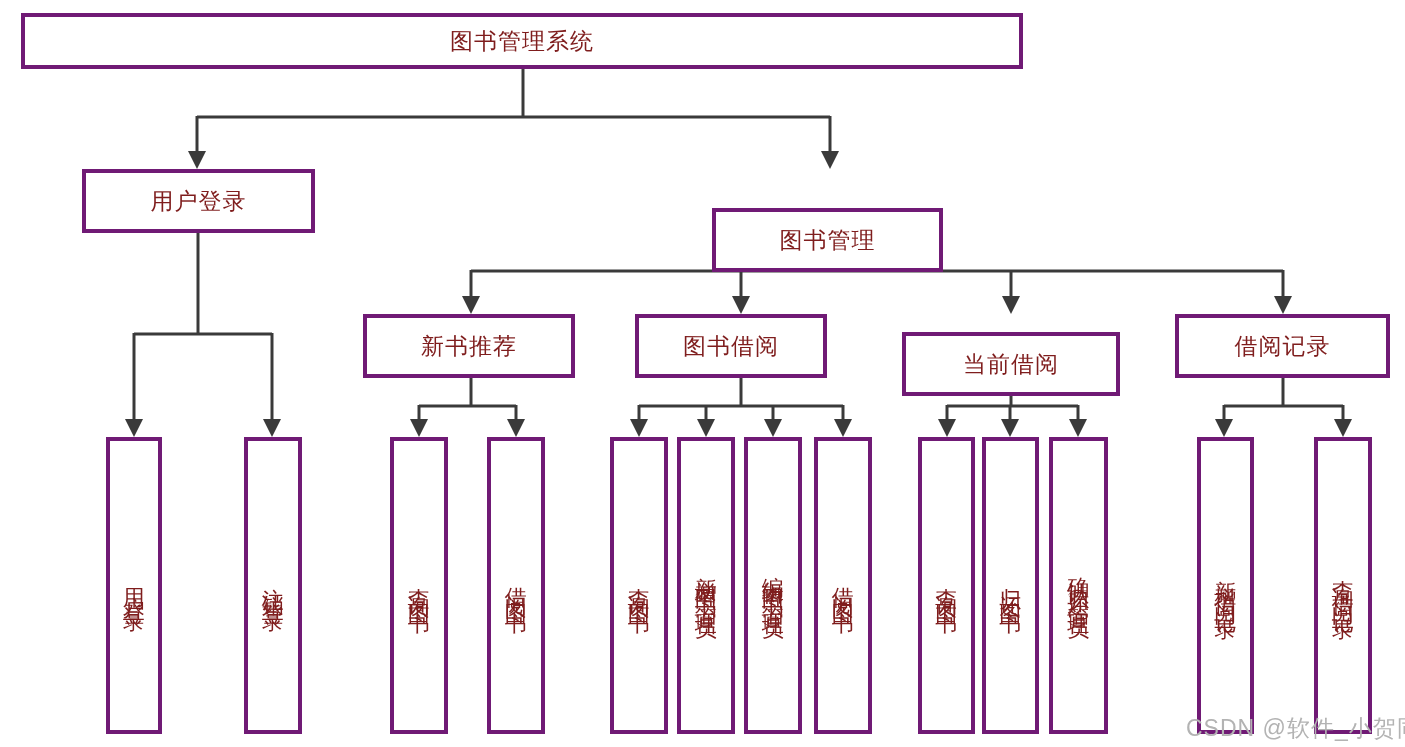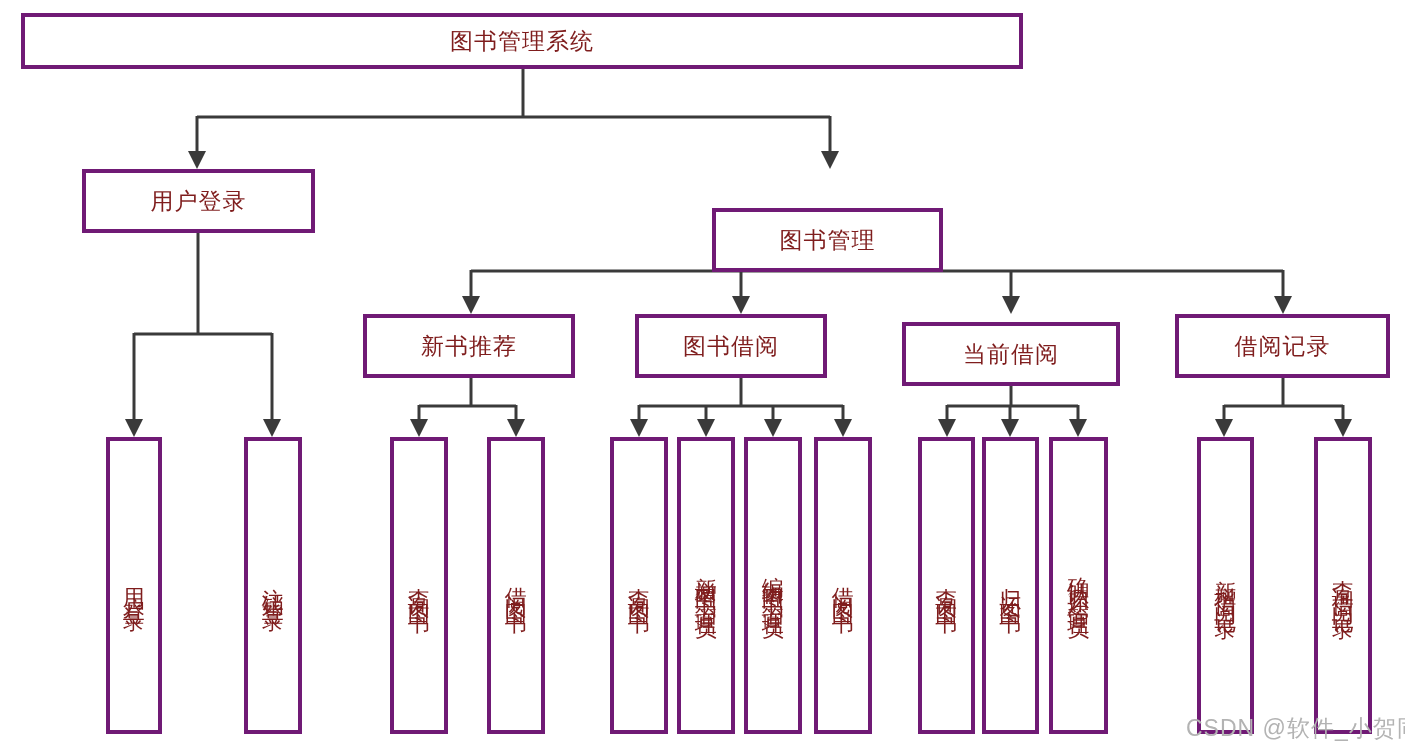--- a/index.html
+++ b/index.html
@@ -48,21 +48,21 @@
     height: 297px;
   }
   
   #n-root        { left: 21px;   top: 13px;  width: 1002px; height: 56px; }
   
   #n-user-login  { left: 82px;   top: 169px; width: 233px;  height: 64px; }
   #n-book-mgmt   { left: 712px;  top: 169px; width: 231px;  height: 64px; margin-top: 39px; }
   
   #n-new-rec     { left: 363px;  top: 314px; width: 212px;  height: 64px; }
   #n-borrow      { left: 635px;  top: 314px; width: 192px;  height: 64px; }
-  #n-current     { left: 902px;  top: 322px; width: 218px;  height: 64px; }
+  #n-current     { left: 902px;  top: 332px; width: 218px;  height: 64px; }
   #n-records     { left: 1175px; top: 314px; width: 215px;  height: 64px; }
   
   #n-login-do    { left: 106px;  width: 56px; }
   #n-login-out   { left: 244px;  width: 58px; }
   #n-rec-query   { left: 390px;  width: 58px; }
   #n-rec-borrow  { left: 487px;  width: 58px; }
   #n-bor-query   { left: 610px;  width: 58px; }
   #n-bor-add     { left: 677px;  width: 58px; letter-spacing: 6px; }
   #n-bor-edit    { left: 744px;  width: 58px; letter-spacing: 6px; }
   #n-bor-borrow  { left: 814px;  width: 58px; }

